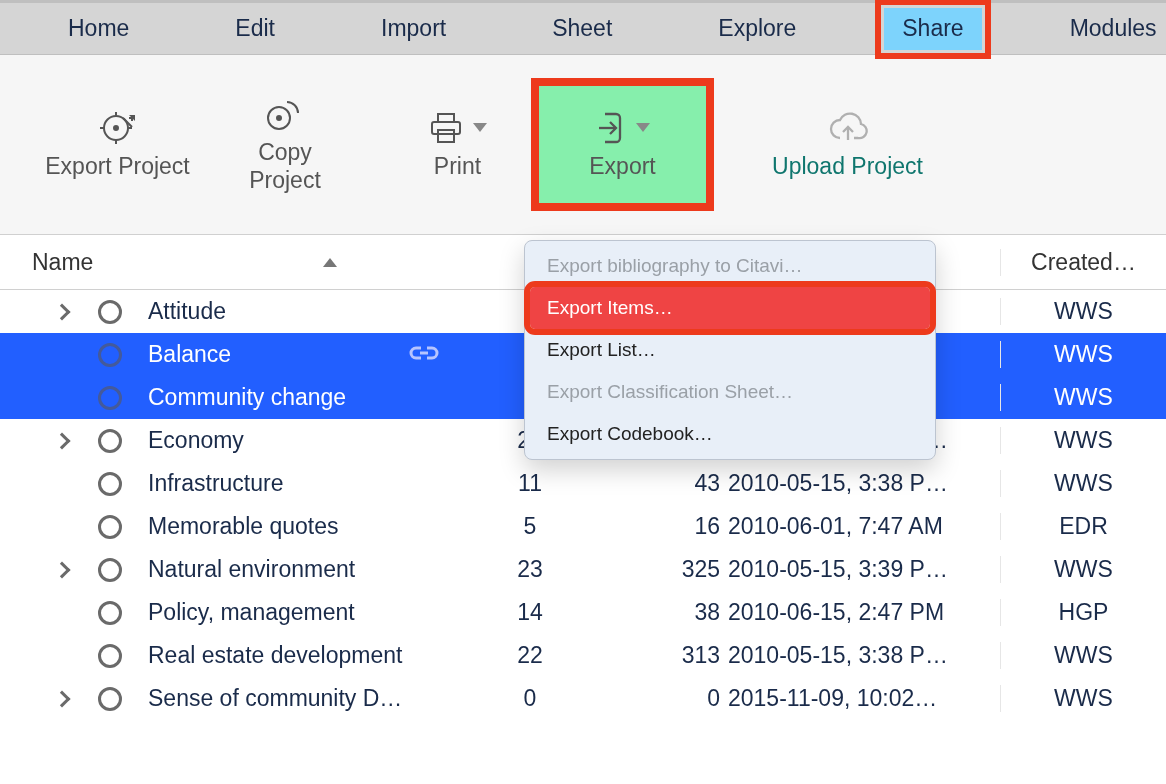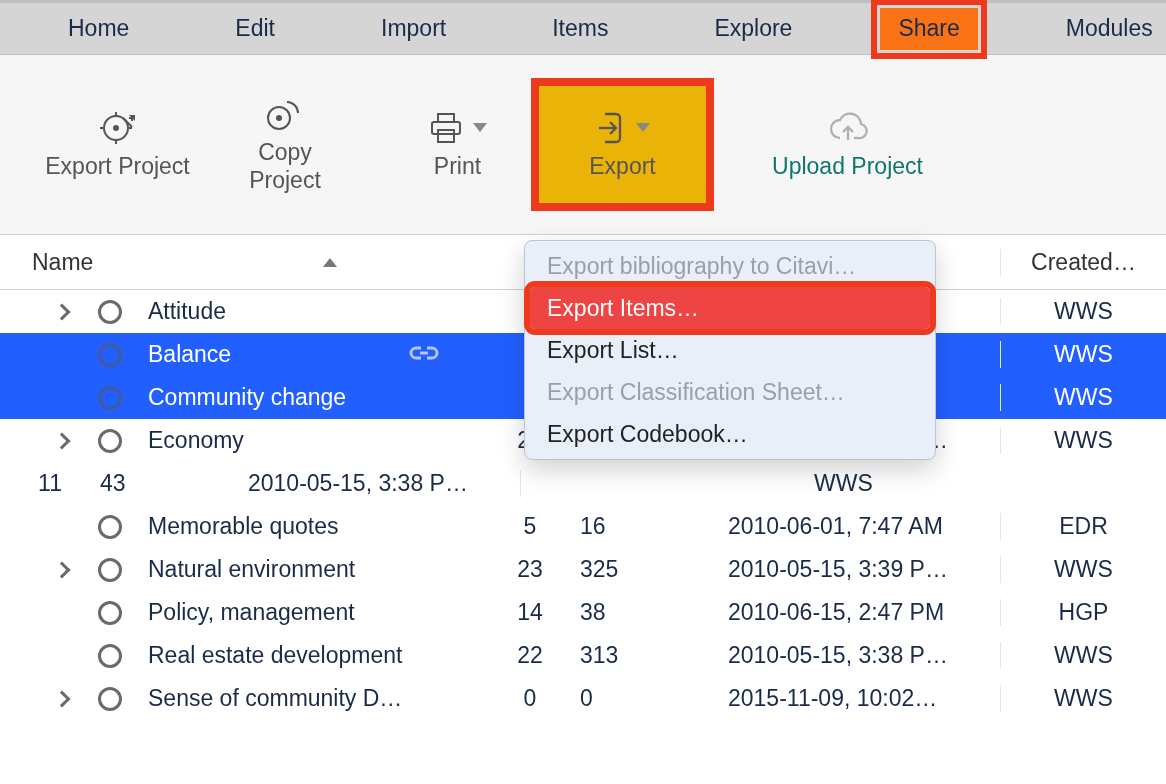--- a/index.html
+++ b/index.html
@@ -25,21 +25,21 @@
     padding: 0 18px;
     height: 42px;
     display: flex;
     align-items: center;
     margin-right: 70px;
     color: #1a2b4a;
     cursor: pointer;
   }
   .menu-item:last-child { margin-right: 0; }
   .menu-item.current {
-    background: #f97316;
+    background: #7dd3fc;
   }
   .hl-red { outline: 5px solid #ed3a1c; outline-offset: -2px; }
   .menu-share-hl { outline: 6px solid #ed3a1c; outline-offset: 3px; }
 
   .toolbar {
     height: 180px;
     background: #f6f6f6;
     display: flex;
     align-items: center;
     border-bottom: 1px solid #d0d0d0;
@@ -53,21 +53,21 @@
     color: #555;
     height: 125px;
     cursor: pointer;
   }
   .tool .icon-wrap { height: 38px; display:flex; align-items:center; justify-content:center; margin-bottom: 6px; }
   .tool-label { line-height: 1.2; }
   .tool-disabled { color: #0f766e; }
   .tool-export-project { width: 155px; margin-left: 40px; }
   .tool-copy-project   { width: 130px; margin-left: 25px; }
   .tool-print          { width: 135px; margin-left: 40px; }
-  .tool-export         { width: 175px; margin-left: 10px; background:#eab308; }
+  .tool-export         { width: 175px; margin-left: 10px; background:#86efac; }
   .tool-upload         { width: 215px; margin-left: 30px; }
 
   .tool-export-hl {
     outline: 8px solid #ed3a1c;
     outline-offset: -4px;
   }
 
   .dropdown-tri {
     width: 0; height: 0;
     border-left: 7px solid transparent;
@@ -88,21 +88,21 @@
   }
   .col-name { flex: 0 0 480px; padding-left: 32px; display:flex; align-items:center; }
   .sort-caret {
     margin-left: 230px;
     width:0;height:0;
     border-left:7px solid transparent;
     border-right:7px solid transparent;
     border-bottom:9px solid #777;
   }
   .col-num1 { flex: 0 0 100px; text-align:center; }
-  .col-num2 { flex: 0 0 140px; text-align:left; }
+  .col-num2 { flex: 0 0 140px; text-align:right; }
   .col-date { flex: 0 0 280px; padding-left: 8px; }
   .col-created { flex: 1 1 auto; text-align:center; border-left:1px solid #e6e6e6; }
 
   .tbl-body { }
   .row {
     display: flex;
     align-items: center;
     height: 43px;
   }
   .row.sel { background: #225fff; color: #fff; }
@@ -137,21 +137,21 @@
     border: 1px solid #bcc4d0;
     border-radius: 8px;
     box-shadow: 0 10px 26px rgba(0,0,0,.18);
     padding: 4px 0;
   }
   .popup-item {
     height: 42px;
     display: flex;
     align-items: center;
     padding-left: 22px;
-    font-size: 23px;
+    font-size: 19px;
     color: #222;
     cursor: pointer;
     position: relative;
   }
   .popup-item.disabled { color: #9aa0a7; cursor: default; }
   .popup-item.sel {
     background: #ef4444;
     color: #fff;
     border-radius: 5px;
     margin: 0 5px;
@@ -159,21 +159,21 @@
   }
   .popup-item.sel.hl-red { outline: 6px solid #ed3a1c; outline-offset: 0; }
 </style>
 </head>
 <body>
 
 <div class="menubar">
   <div class="menu-item">Home</div>
   <div class="menu-item">Edit</div>
   <div class="menu-item">Import</div>
-  <div class="menu-item">Items</div>
+  <div class="menu-item">Sheet</div>
   <div class="menu-item">Explore</div>
   <div class="menu-item current menu-share-hl">Share</div>
   <div class="menu-item">Modules</div>
 </div>
 
 <div class="toolbar">
 
   <div class="tool tool-export-project">
     <div class="icon-wrap">
       <svg width="36" height="36" viewBox="0 0 36 36" fill="none" stroke="#555" stroke-width="2">
@@ -289,20 +289,25 @@
         <span class="chev show"></span>
         <span class="circle"></span>
         <span class="name-txt">Economy</span>
       </div>
       <div class="col-num1">24</div>
       <div class="col-num2">302</div>
       <div class="col-date">2010-05-15, 3:38 P…</div>
       <div class="col-created">WWS</div>
     </div>
     <div class="row">
+      <div class="col-name">
+        <span class="chev"></span>
+        <span class="circle"></span>
+        <span class="name-txt">Infrastructure</span>
+      </div>
       <div class="col-num1">11</div>
       <div class="col-num2">43</div>
       <div class="col-date">2010-05-15, 3:38 P…</div>
       <div class="col-created">WWS</div>
     </div>
     <div class="row">
       <div class="col-name">
         <span class="chev"></span>
         <span class="circle"></span>
         <span class="name-txt">Memorable quotes</span>

